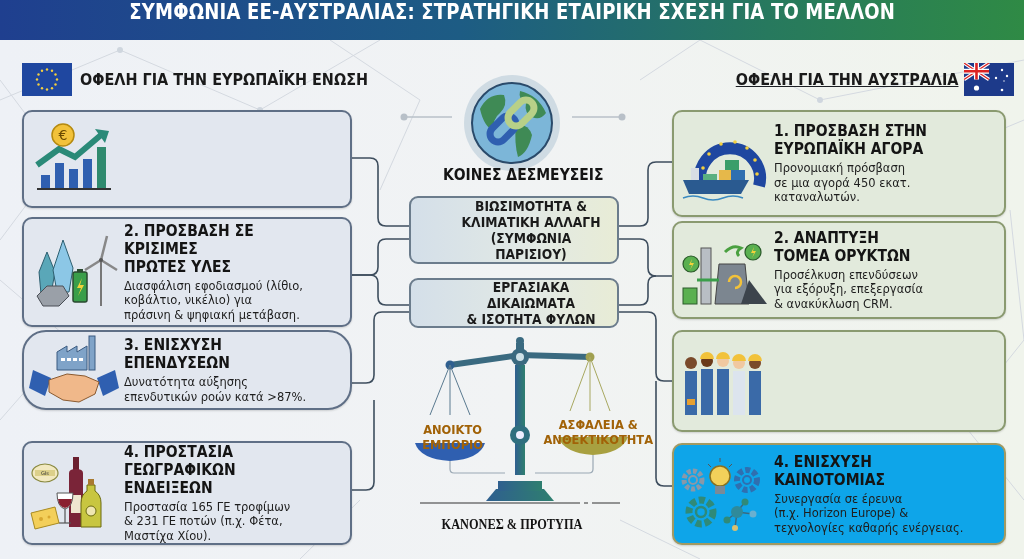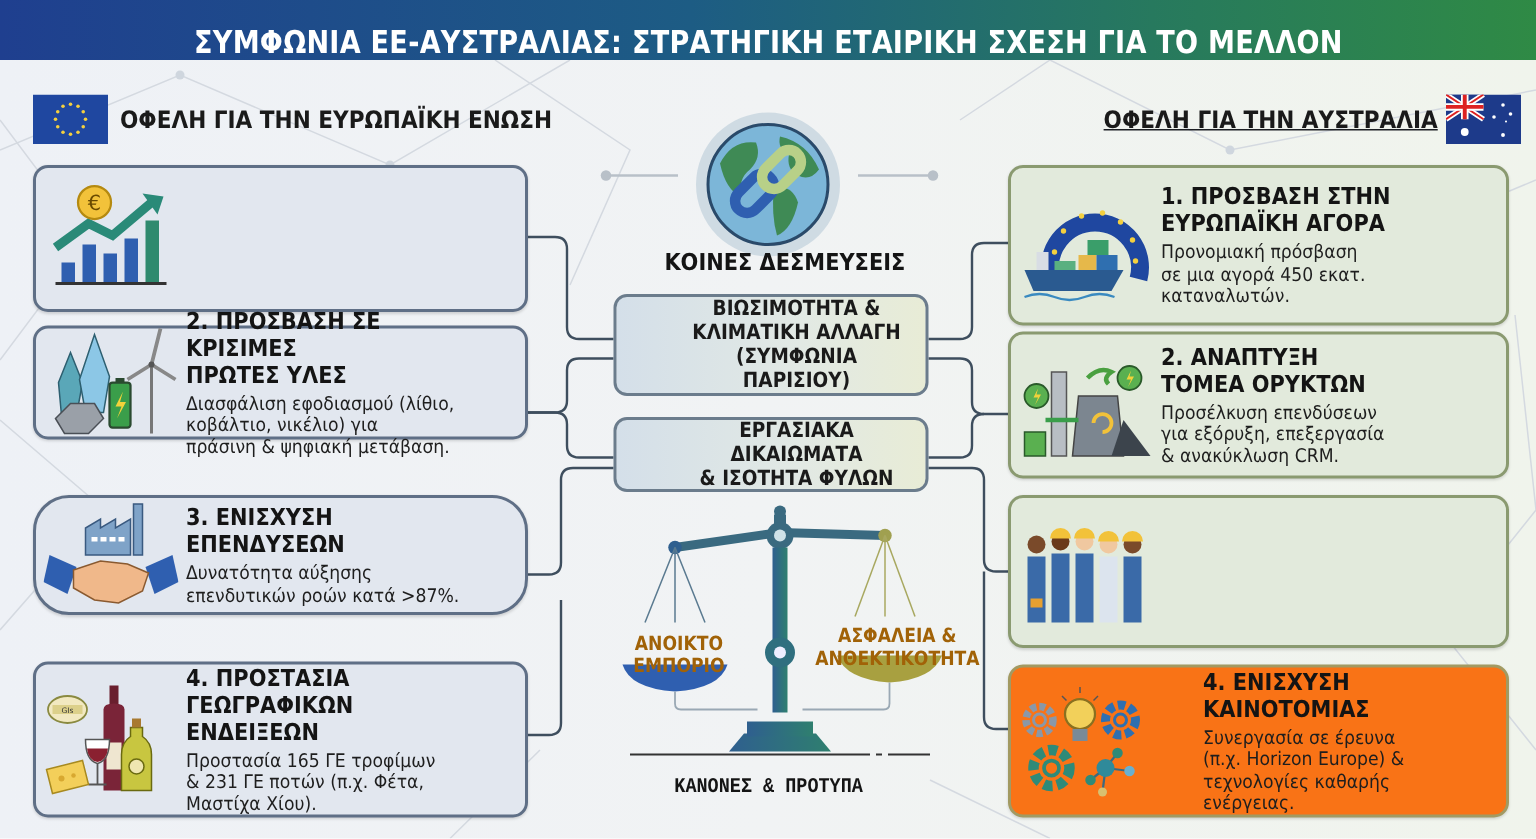--- a/index.html
+++ b/index.html
@@ -7,21 +7,21 @@
   body {
     font-family: "Liberation Sans", "DejaVu Sans", sans-serif;
     background: linear-gradient(90deg, #eef1f6 0%, #f1f3f4 50%, #f0f4ec 100%);
     position: relative;
     color: #1c1f24;
   }
   .bg-net { position: absolute; left: 0; top: 40px; width: 1024px; height: 519px; z-index: 0; }
   .title-bar {
     position: absolute; left: 0; top: 0; width: 1024px; height: 40px;
     background: linear-gradient(90deg, #1f3f8f 0%, #1d5c84 45%, #27795e 75%, #2f8a45 100%);
-    display: flex; align-items: flex-end; justify-content: center;
+    display: flex; align-items: flex-start; justify-content: center;
     z-index: 2;
   }
   .title-bar h1 {
     color: #fff; font-family: "DejaVu Sans", sans-serif; font-weight: bold;
     font-size: 21px; letter-spacing: 0.2px; transform: scaleX(0.86); white-space: nowrap;
   }
   .side-head {
     position: absolute; top: 62px; height: 34px; display: flex; align-items: center; z-index: 2;
   }
   .side-head .label {
@@ -33,21 +33,21 @@
   .au-head { right: 10px; text-decoration: underline; }
   .au-head .label { margin-right: 6px; transform-origin: right center; }
   .flag { width: 50px; height: 33px; position: relative; }
   .card {
     position: absolute; border-radius: 10px; z-index: 2;
     display: flex; align-items: center;
     box-shadow: 0 1px 2px rgba(0,0,0,0.15);
   }
   .card.eu { left: 22px; width: 330px; background: #e2e7ef; border: 2px solid #5f6f86; }
   .card.au { left: 672px; width: 334px; background: #e2eadc; border: 2px solid #8a9a70; }
-  .card.au.last { background: #f97316; border-color: #a29a62; gap: 28px; }
+  .card.au.last { background: #0ea5e9; border-color: #a29a62; }
   .card .ic { width: 100px; flex: 0 0 100px; height: 100%; display: flex; align-items: center; justify-content: center; }
   .card .ic svg { width: 90px; height: 80px; }
   .card .txt { flex: 1; padding-right: 6px; }
   .card .h {
     font-family: "DejaVu Sans", sans-serif; font-weight: bold; font-size: 15.5px; line-height: 18px;
     color: #141414; transform: scaleX(0.9); transform-origin: left center; white-space: pre-line;
   }
   .card .d {
     font-family: "DejaVu Sans", sans-serif; font-size: 12.5px; line-height: 14.5px; color: #1e1e1e; margin-top: 3px;
     transform: scaleX(0.92); transform-origin: left center; white-space: pre-line;
@@ -68,21 +68,21 @@
   .cbox span { display: inline-block; transform: scaleX(0.88); white-space: pre-line; }
   .scale { position: absolute; left: 400px; top: 335px; width: 240px; height: 180px; z-index: 2; }
   .pan-label {
     position: absolute; z-index: 3; text-align: center;
     font-family: "DejaVu Sans", sans-serif; font-weight: bold; font-size: 13px; line-height: 15px; color: #a16207;
     white-space: pre-line;
   }
   .pan-label span { display: inline-block; transform: scaleX(0.88); }
   .footer-label {
     position: absolute; left: 412px; top: 517px; width: 200px; text-align: center; z-index: 2;
-    font-family: Liberation Mono, monospace; font-weight: bold; font-size: 14px; color: #141414;
+    font-family: Liberation Serif, serif; font-weight: bold; font-size: 14px; color: #141414;
   }
   .footer-label span { display: inline-block; transform: scaleX(0.88); }
   .connectors { position: absolute; left: 0; top: 0; width: 1024px; height: 559px; z-index: 1; }
 </style>
 </head>
 <body>
 
 <svg class="bg-net" viewBox="0 0 1024 519">
   <g stroke="#d4d9e0" stroke-width="1" fill="none">
     <path d="M0 60 L120 10 L260 70 L380 0"></path>
@@ -185,21 +185,21 @@
       <rect x="68" y="28" width="9" height="42" fill="#2f8a6e"></rect>
       <line x1="8" y1="70" x2="82" y2="70" stroke="#333" stroke-width="2"></line>
       <path d="M8 46 L30 30 L46 38 L72 16" stroke="#2a8a78" stroke-width="6" fill="none"></path>
       <path d="M66 10 L80 12 L76 24 Z" fill="#2a8a78"></path>
       <circle cx="34" cy="16" r="11" fill="#f2c23a" stroke="#b58a10" stroke-width="1.5"></circle>
       <text x="34" y="21" font-size="14" text-anchor="middle" fill="#6a4a00" font-family="DejaVu Sans, sans-serif">€</text>
     </svg>
   </div>
 </div>
 
-<div class="card eu" style="top:217px;height:76px;">
+<div class="card eu" style="top:217px;height:110px;">
   <div class="ic">
     <svg viewBox="0 0 90 80">
       <path d="M10 40 L18 20 L26 40 L22 62 L12 62 Z" fill="#5aa7b8" stroke="#2d5f70" stroke-width="1"></path>
       <path d="M24 38 L34 8 L44 36 L40 60 L28 60 Z" fill="#8cc7e6" stroke="#2d5f70" stroke-width="1"></path>
       <path d="M8 64 L18 54 L34 54 L40 64 L30 74 L14 74 Z" fill="#9aa0a8" stroke="#4a4f56" stroke-width="1"></path>
       <rect x="44" y="40" width="14" height="30" rx="2" fill="#3a9e4a" stroke="#2a4a30" stroke-width="1.5"></rect>
       <rect x="48" y="37" width="6" height="3" fill="#2a4a30"></rect>
       <path d="M53 46 L48 56 L52 56 L49 64 L55 53 L51 53 Z" fill="#f2d23a"></path>
       <line x1="72" y1="28" x2="72" y2="74" stroke="#777" stroke-width="2"></line>
       <path d="M72 28 L78 4 M72 28 L56 38 M72 28 L88 38" stroke="#888" stroke-width="2.5"></path>

